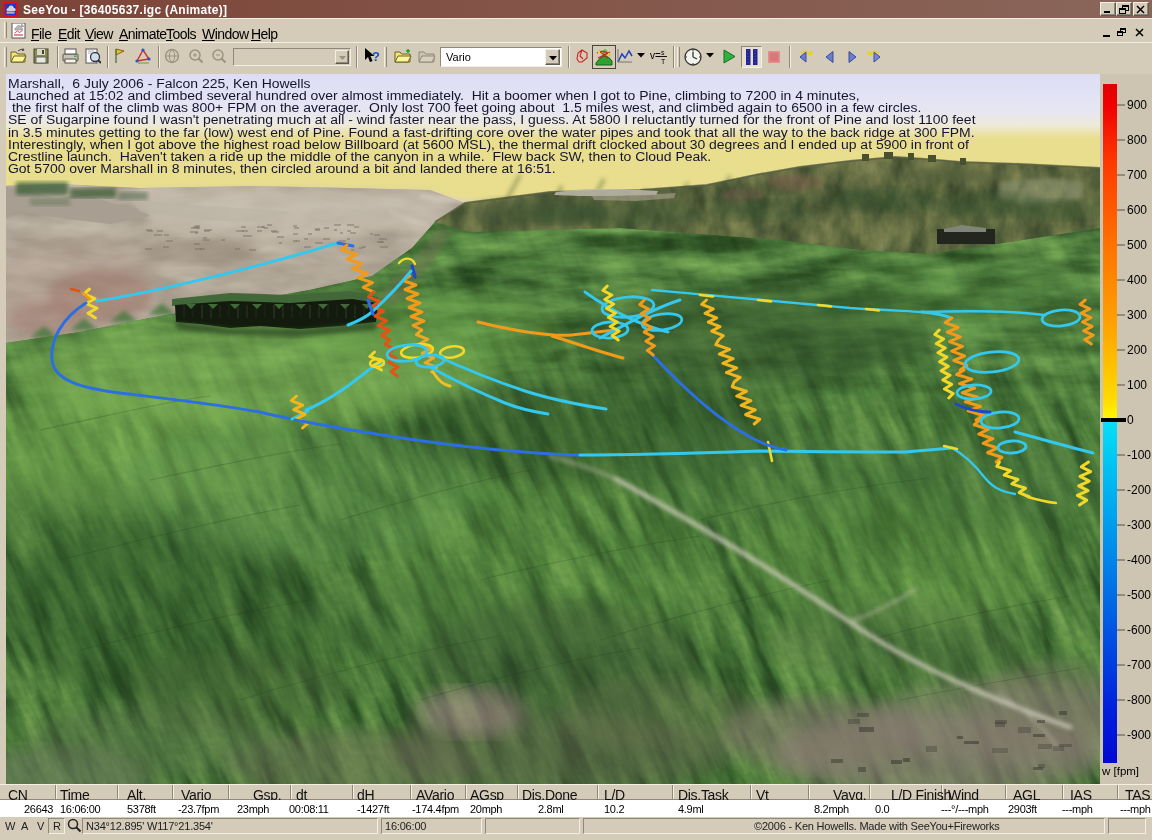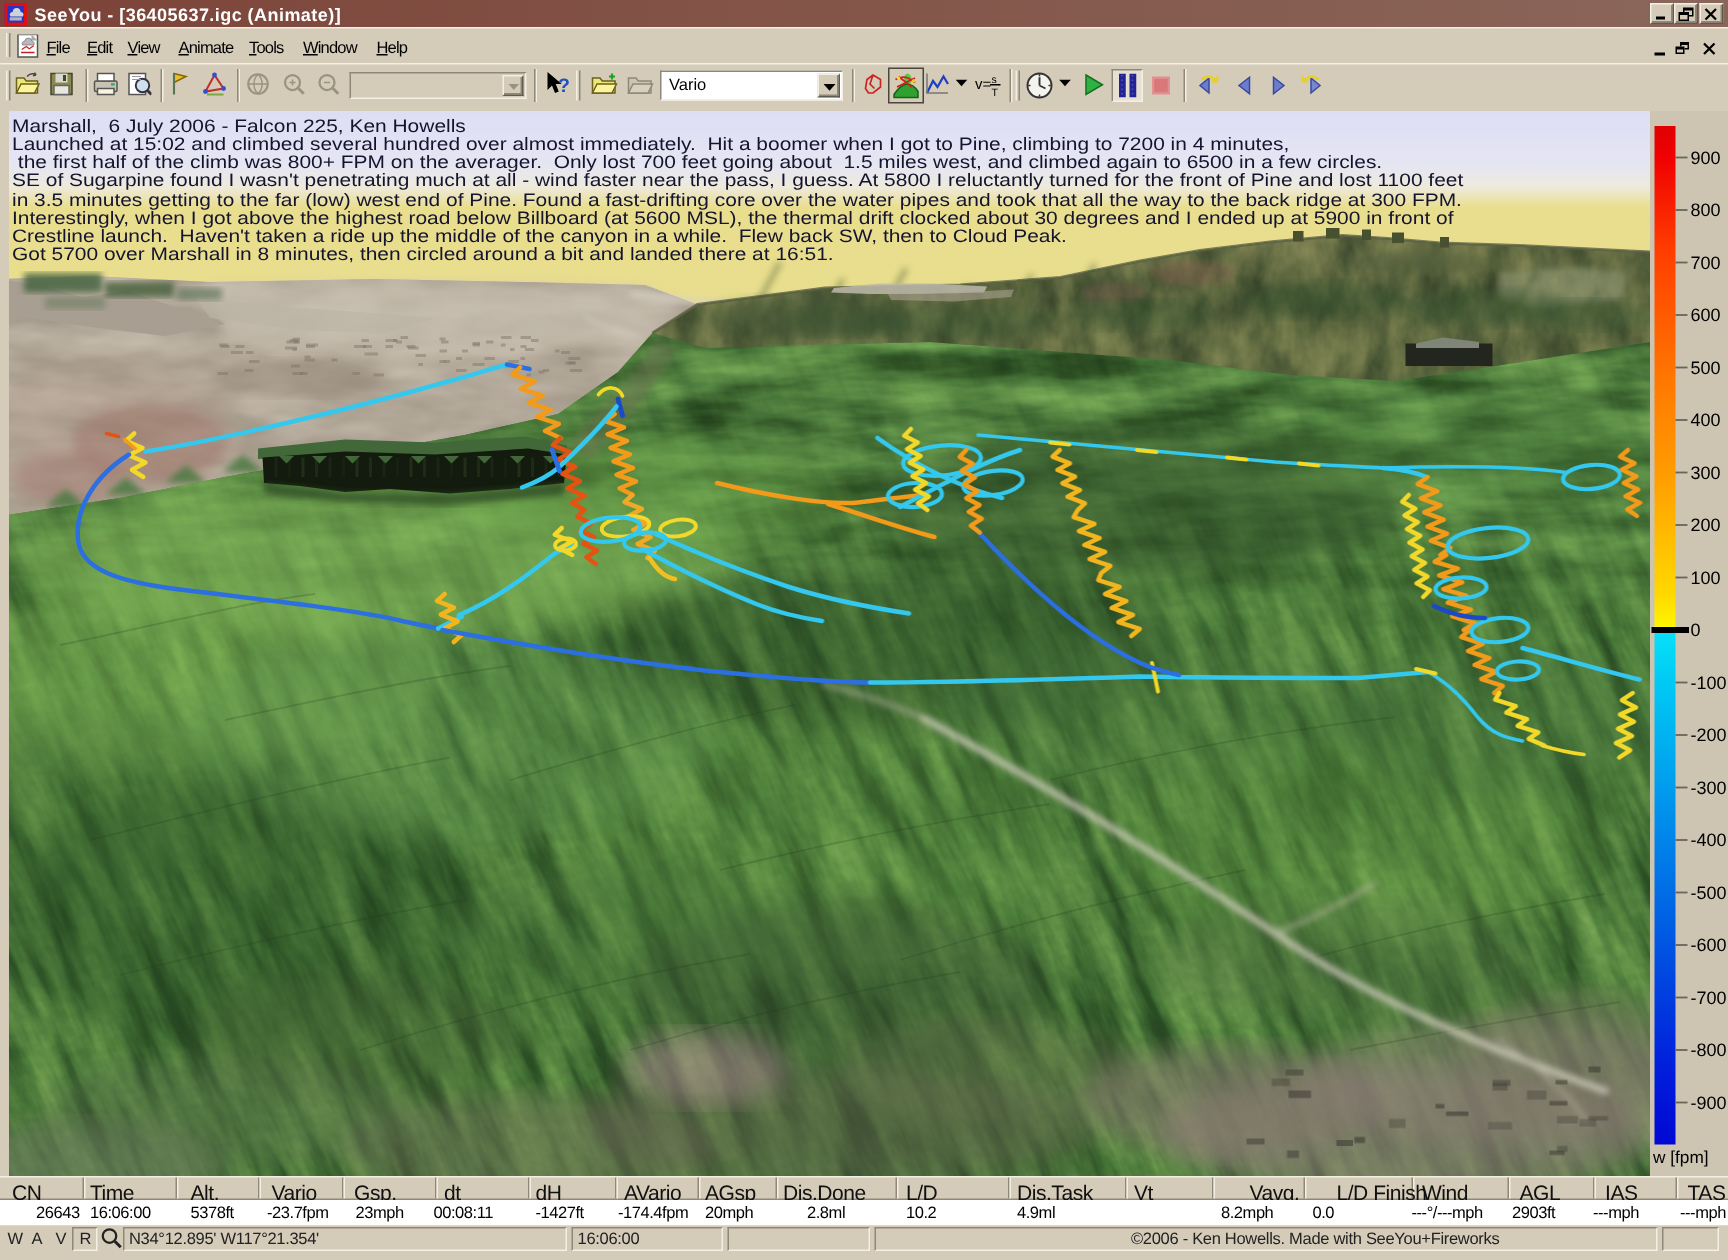--- a/index.html
+++ b/index.html
@@ -3,21 +3,21 @@
 *{margin:0;padding:0;box-sizing:border-box}
 body{width:1152px;height:840px;position:relative;overflow:hidden;background:#d4cbb9;
  font-family:"Liberation Sans",sans-serif;}
 .abs{position:absolute}
 .etchv{position:absolute;width:2px;border-left:1px solid #8f8878;border-right:1px solid #f3efe3}
 .grip{position:absolute;width:3px;border-left:1px solid #f3efe3;border-right:1px solid #8f8878}
 .btn3{position:absolute;background:#d4cbb9;border-top:1px solid #f3efe3;border-left:1px solid #f3efe3;
  border-right:1px solid #5f5b4f;border-bottom:1px solid #5f5b4f;box-shadow:inset -1px -1px 0 #8f8878}
 .sunk{position:absolute;border-top:1px solid #8f8878;border-left:1px solid #8f8878;
  border-bottom:1px solid #f3efe3;border-right:1px solid #f3efe3}
-.mi{position:absolute;color:#000;font-size:11px;letter-spacing:-0.55px;top:26px}
+.mi{position:absolute;color:#000;font-size:14px;letter-spacing:-0.55px;top:26px}
 .th{position:absolute;top:787px;font-size:14px;letter-spacing:-0.3px;color:#101010}
 .tv{position:absolute;top:803px;font-size:11px;letter-spacing:-0.3px;color:#000}
 </style></head><body>
 <svg width="1094" height="710" viewBox="0 0 1094 710" style="position:absolute;left:6px;top:74px">
     <defs>
 <linearGradient id="sky" x1="0" y1="0" x2="0" y2="1">
  <stop offset="0" stop-color="#dddDf6"></stop>
         <stop offset="0.16" stop-color="#e6e6f2"></stop>
  <stop offset="0.22" stop-color="#eeeadc"></stop>
         <stop offset="0.28" stop-color="#e9de8e"></stop>
@@ -752,21 +752,21 @@
 <div class="abs" style="left:1005px;top:785px;width:1px;height:14px;background:#8f8878"></div>
 <div class="abs" style="left:1006px;top:785px;width:1px;height:14px;background:#f3efe3"></div>
 <div class="abs" style="left:1062px;top:785px;width:1px;height:14px;background:#8f8878"></div>
 <div class="abs" style="left:1063px;top:785px;width:1px;height:14px;background:#f3efe3"></div>
 <div class="abs" style="left:1117px;top:785px;width:1px;height:14px;background:#8f8878"></div>
 <div class="abs" style="left:1118px;top:785px;width:1px;height:14px;background:#f3efe3"></div>
 <div class="th" style="left:8px">CN</div>
 <div class="th" style="left:60px">Time</div>
 <div class="th" style="left:127px">Alt.</div>
 <div class="th" style="left:181px">Vario</div>
-<div class="th" style="left:236px">Gsp.</div>
+<div class="th" style="left:253px">Gsp.</div>
 <div class="th" style="left:296px">dt</div>
 <div class="th" style="left:357px">dH</div>
 <div class="th" style="left:416px">AVario</div>
 <div class="th" style="left:470px">AGsp</div>
 <div class="th" style="left:522px">Dis.Done</div>
 <div class="th" style="left:604px">L/D</div>
 <div class="th" style="left:678px">Dis.Task</div>
 <div class="th" style="left:756px">Vt</div>
 <div class="th" style="left:833px">Vavg.</div>
 <div class="th" style="left:891px">L/D Finish</div>

